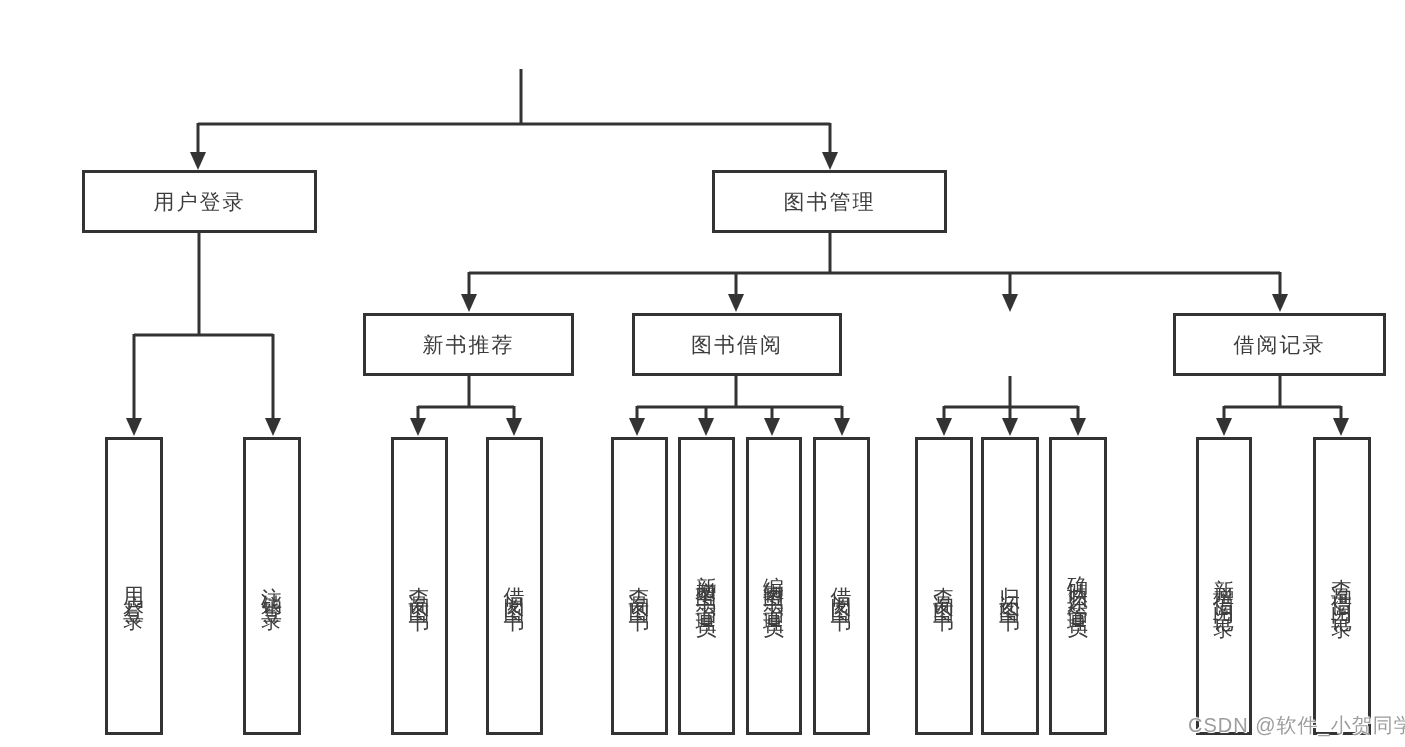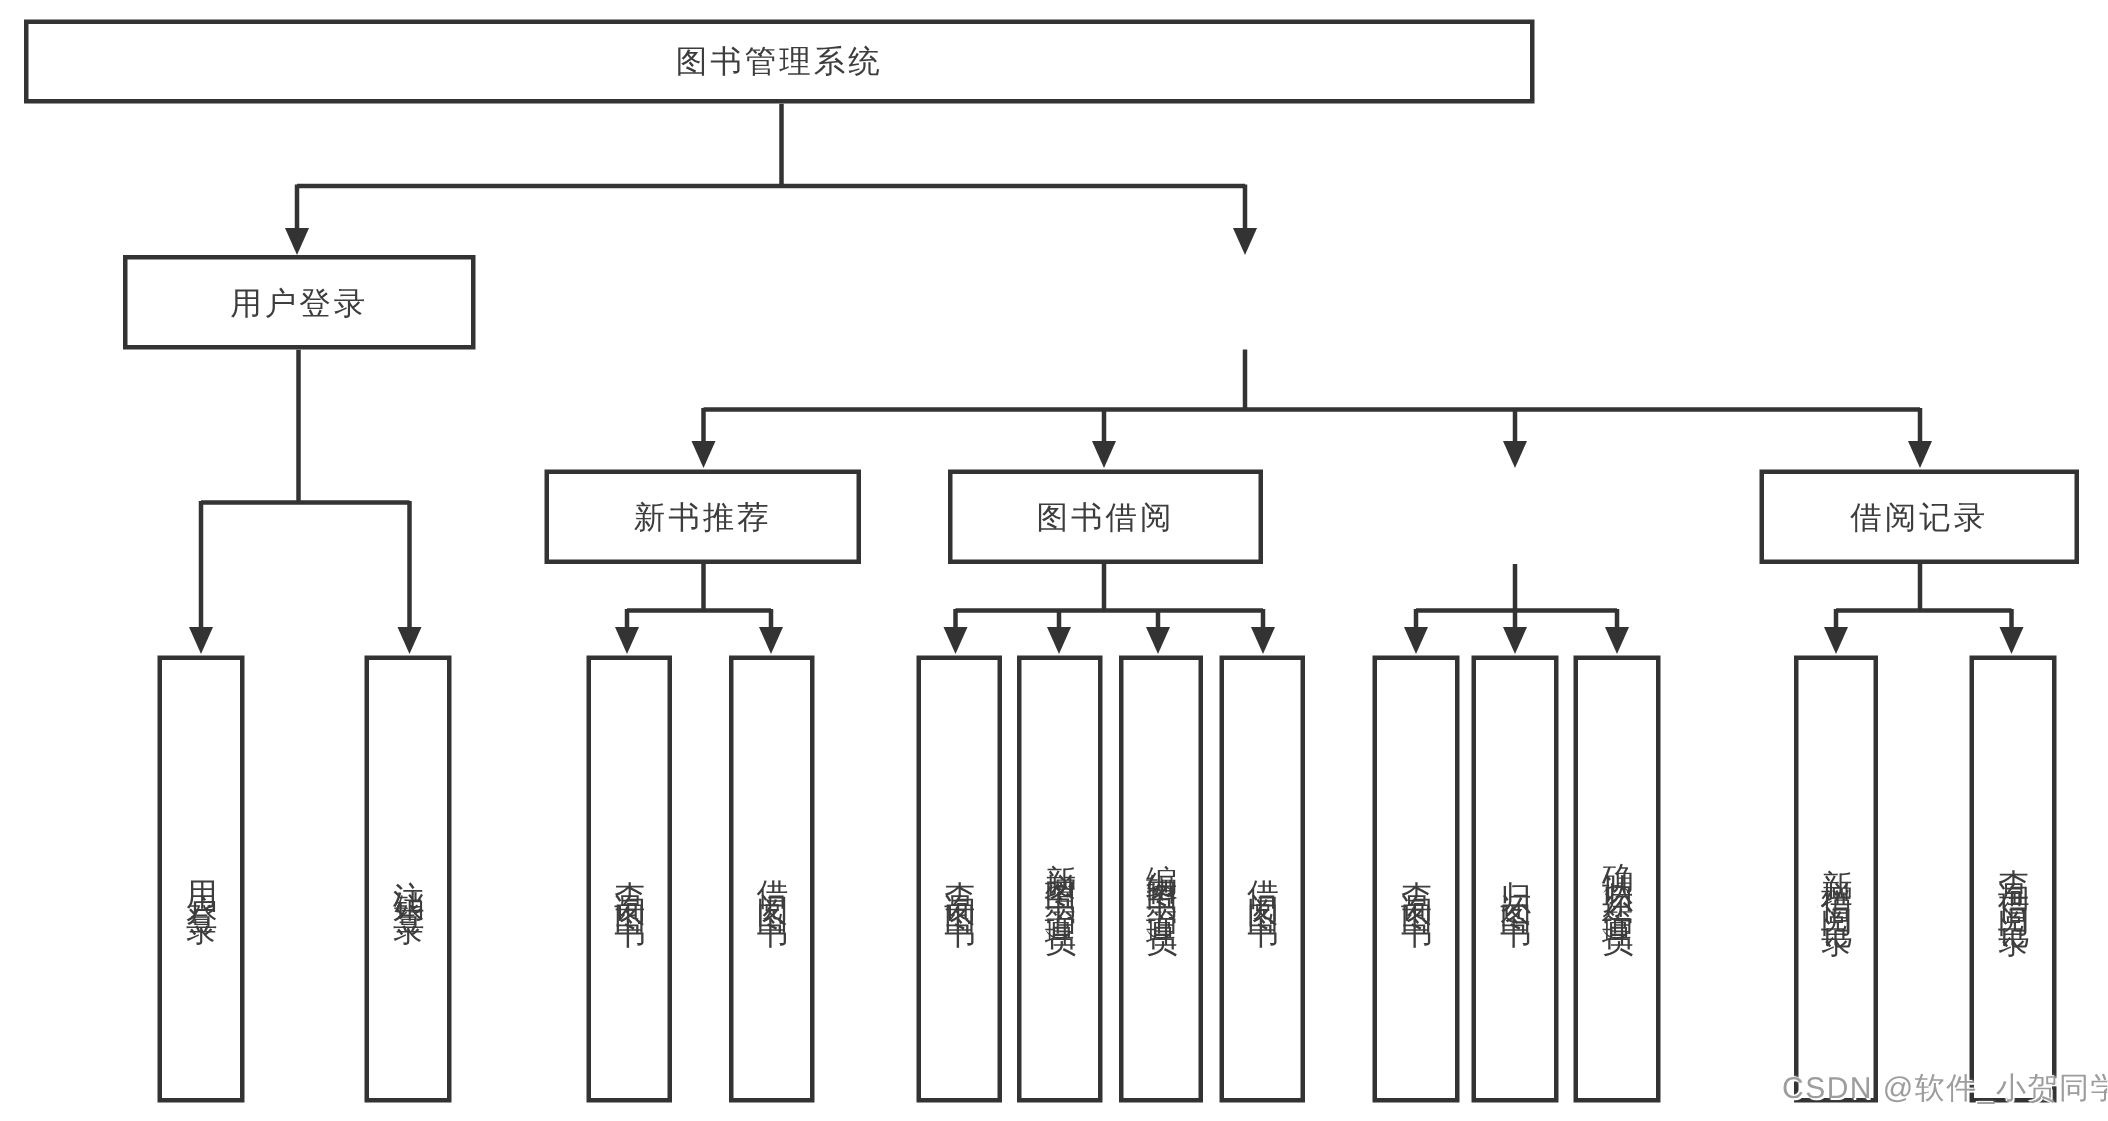--- a/index.html
+++ b/index.html
@@ -139,23 +139,23 @@
 
       <polygon points="936,418 952,418 944,436"></polygon>
       <polygon points="1002,418 1018,418 1010,436"></polygon>
       <polygon points="1070,418 1086,418 1078,436"></polygon>
 
       <polygon points="1216,418 1232,418 1224,436"></polygon>
       <polygon points="1333,418 1349,418 1341,436"></polygon>
     </g>
   </svg>
 
-  <div class="node" style="left:16px; top:13px; width:1007px; height:56px;">图书管理系统</div>
 
   <div class="node" style="left:82px; top:170px; width:235px; height:63px;">用户登录</div>
+  <div class="node" style="left:712px; top:170px; width:235px; height:63px;">图书管理</div>
 
   <div class="node" style="left:363px; top:313px; width:211px; height:63px;">新书推荐</div>
   <div class="node" style="left:632px; top:313px; width:210px; height:63px;">图书借阅</div>
   <div class="node" style="left:1173px; top:313px; width:213px; height:63px;">借阅记录</div>
 
   <div class="leaf" style="left:105px; width:58px;">
     <span>用户登录</span>
   </div>
   <div class="leaf" style="left:243px; width:58px;">
     <span>注销登录</span>

